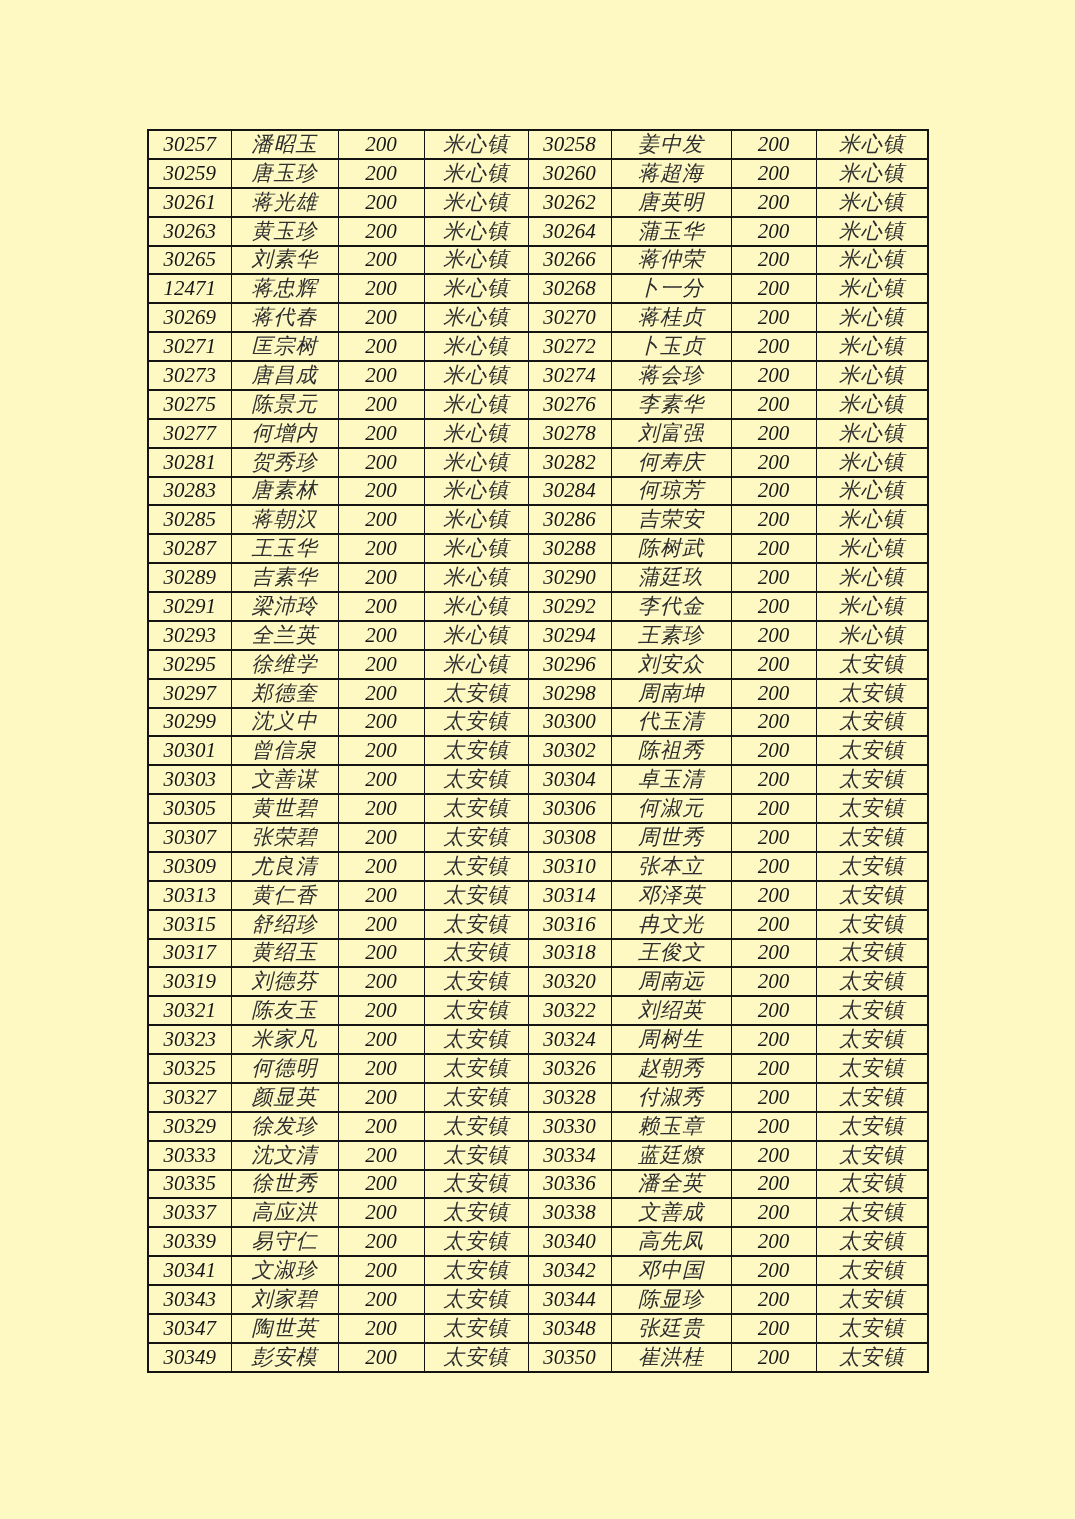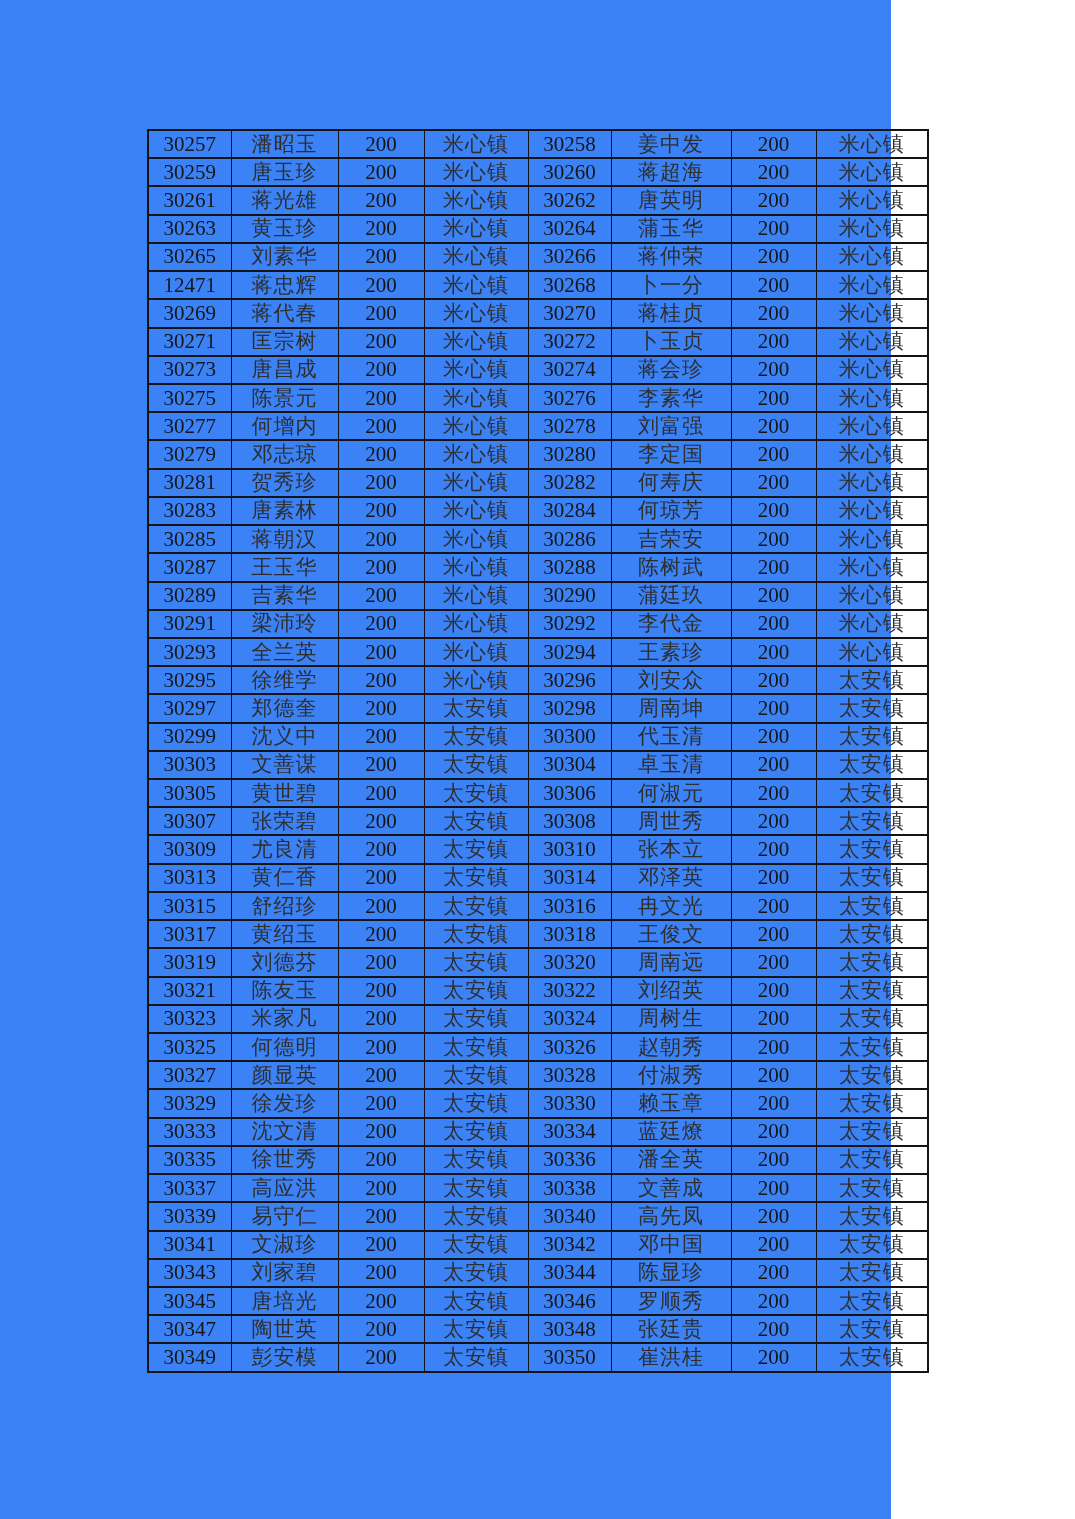--- a/index.html
+++ b/index.html
@@ -2,25 +2,26 @@
 <html><head>
 <meta charset="utf-8">
 <style>
   html, body {
     margin: 0;
     padding: 0;
     background: #ffffff;
   }
   #page {
     position: relative;
-    width: 891px;
+    width: 1075px;
     height: 1519px;
-    background: #3b82f6;
+    background: #fef9c3;
     font-family: "Liberation Serif", "DejaVu Serif", serif;
     color: #1c1c1c;
+    font-style: italic;
   }
   table#roster {
     position: absolute;
     left: 147px;
     top: 129px;
     width: 780px;
     height: 1244px;
     border-collapse: collapse;
     table-layout: fixed;
     border: 2px solid #141414;
@@ -168,30 +169,20 @@
           <td class="id-cell">30277</td>
           <td class="name-cell">何增内</td>
           <td class="amount-cell">200</td>
           <td class="town-cell">米心镇</td>
           <td class="id-cell">30278</td>
           <td class="name-cell">刘富强</td>
           <td class="amount-cell">200</td>
           <td class="town-cell">米心镇</td>
         </tr>
         <tr>
-          <td class="id-cell">30279</td>
-          <td class="name-cell">邓志琼</td>
-          <td class="amount-cell">200</td>
-          <td class="town-cell">米心镇</td>
-          <td class="id-cell">30280</td>
-          <td class="name-cell">李定国</td>
-          <td class="amount-cell">200</td>
-          <td class="town-cell">米心镇</td>
-        </tr>
-        <tr>
           <td class="id-cell">30281</td>
           <td class="name-cell">贺秀珍</td>
           <td class="amount-cell">200</td>
           <td class="town-cell">米心镇</td>
           <td class="id-cell">30282</td>
           <td class="name-cell">何寿庆</td>
           <td class="amount-cell">200</td>
           <td class="town-cell">米心镇</td>
         </tr>
         <tr>
@@ -278,20 +269,30 @@
           <td class="id-cell">30299</td>
           <td class="name-cell">沈义中</td>
           <td class="amount-cell">200</td>
           <td class="town-cell">太安镇</td>
           <td class="id-cell">30300</td>
           <td class="name-cell">代玉清</td>
           <td class="amount-cell">200</td>
           <td class="town-cell">太安镇</td>
         </tr>
         <tr>
+          <td class="id-cell">30301</td>
+          <td class="name-cell">曾信泉</td>
+          <td class="amount-cell">200</td>
+          <td class="town-cell">太安镇</td>
+          <td class="id-cell">30302</td>
+          <td class="name-cell">陈祖秀</td>
+          <td class="amount-cell">200</td>
+          <td class="town-cell">太安镇</td>
+        </tr>
+        <tr>
           <td class="id-cell">30303</td>
           <td class="name-cell">文善谋</td>
           <td class="amount-cell">200</td>
           <td class="town-cell">太安镇</td>
           <td class="id-cell">30304</td>
           <td class="name-cell">卓玉清</td>
           <td class="amount-cell">200</td>
           <td class="town-cell">太安镇</td>
         </tr>
         <tr>
@@ -464,30 +465,20 @@
           <td class="amount-cell">200</td>
           <td class="town-cell">太安镇</td>
         </tr>
         <tr>
           <td class="id-cell">30343</td>
           <td class="name-cell">刘家碧</td>
           <td class="amount-cell">200</td>
           <td class="town-cell">太安镇</td>
           <td class="id-cell">30344</td>
           <td class="name-cell">陈显珍</td>
-          <td class="amount-cell">200</td>
-          <td class="town-cell">太安镇</td>
-        </tr>
-        <tr>
-          <td class="id-cell">30345</td>
-          <td class="name-cell">唐培光</td>
-          <td class="amount-cell">200</td>
-          <td class="town-cell">太安镇</td>
-          <td class="id-cell">30346</td>
-          <td class="name-cell">罗顺秀</td>
           <td class="amount-cell">200</td>
           <td class="town-cell">太安镇</td>
         </tr>
         <tr>
           <td class="id-cell">30347</td>
           <td class="name-cell">陶世英</td>
           <td class="amount-cell">200</td>
           <td class="town-cell">太安镇</td>
           <td class="id-cell">30348</td>
           <td class="name-cell">张廷贵</td>

